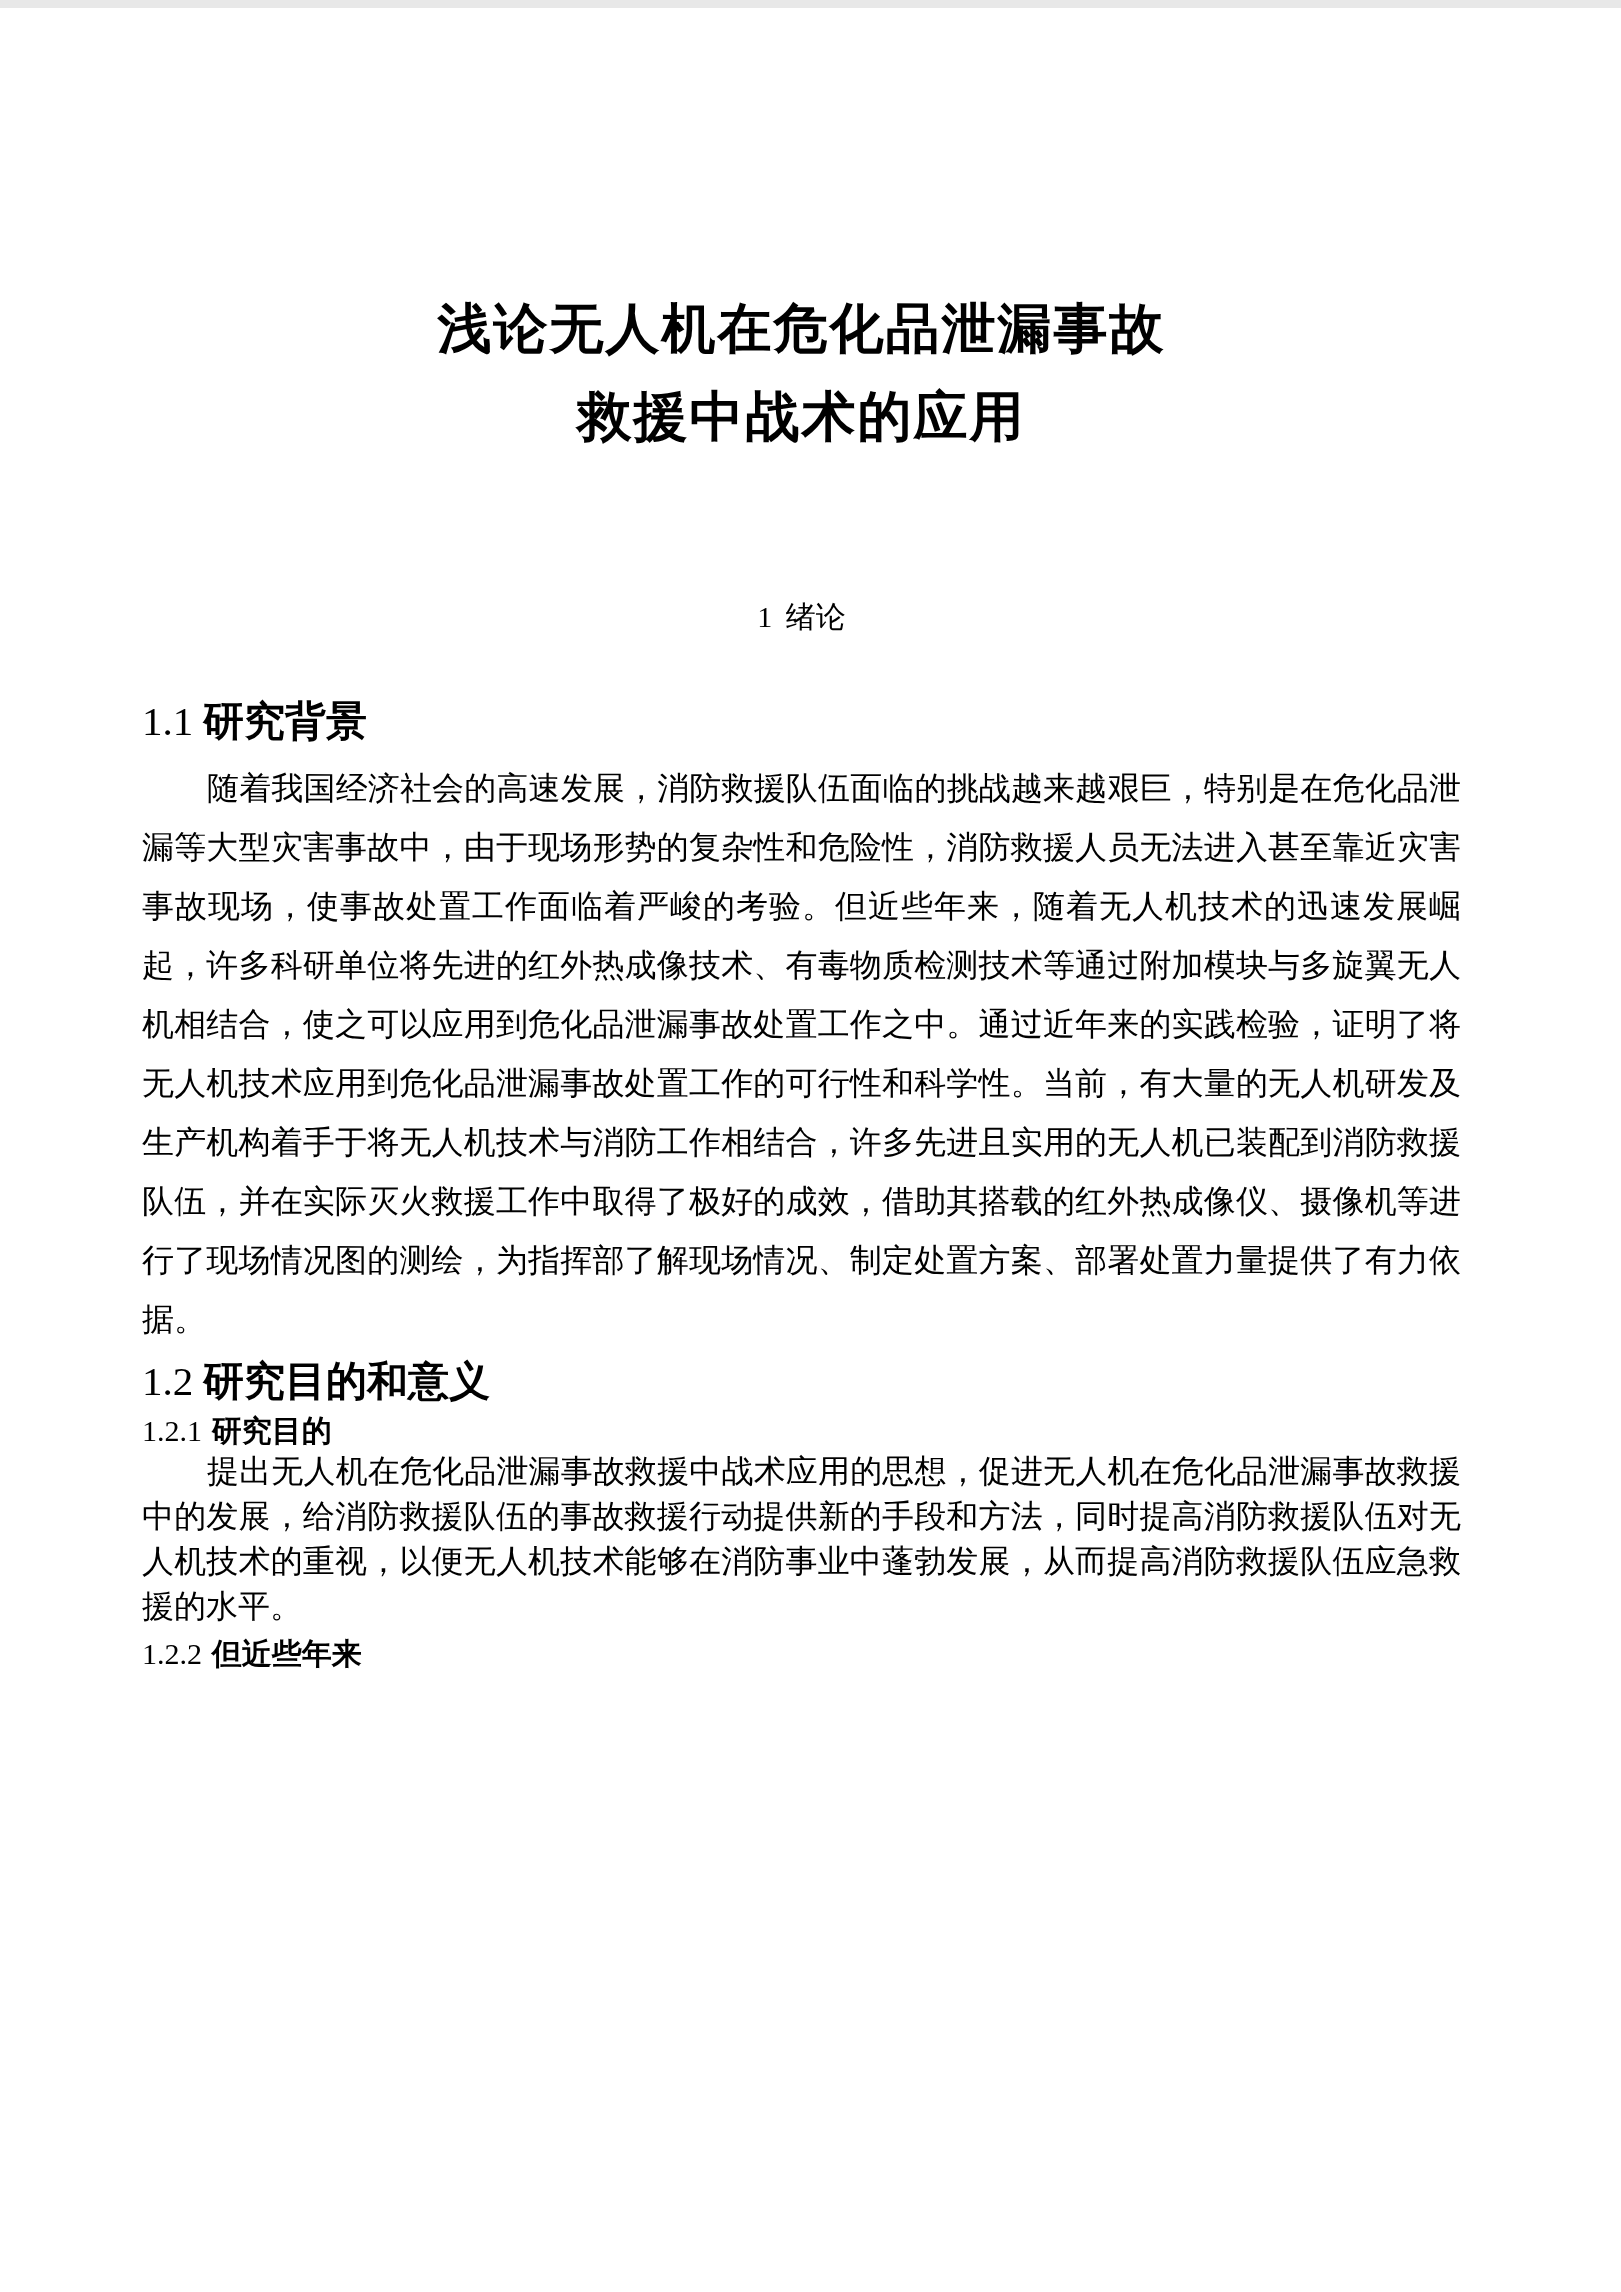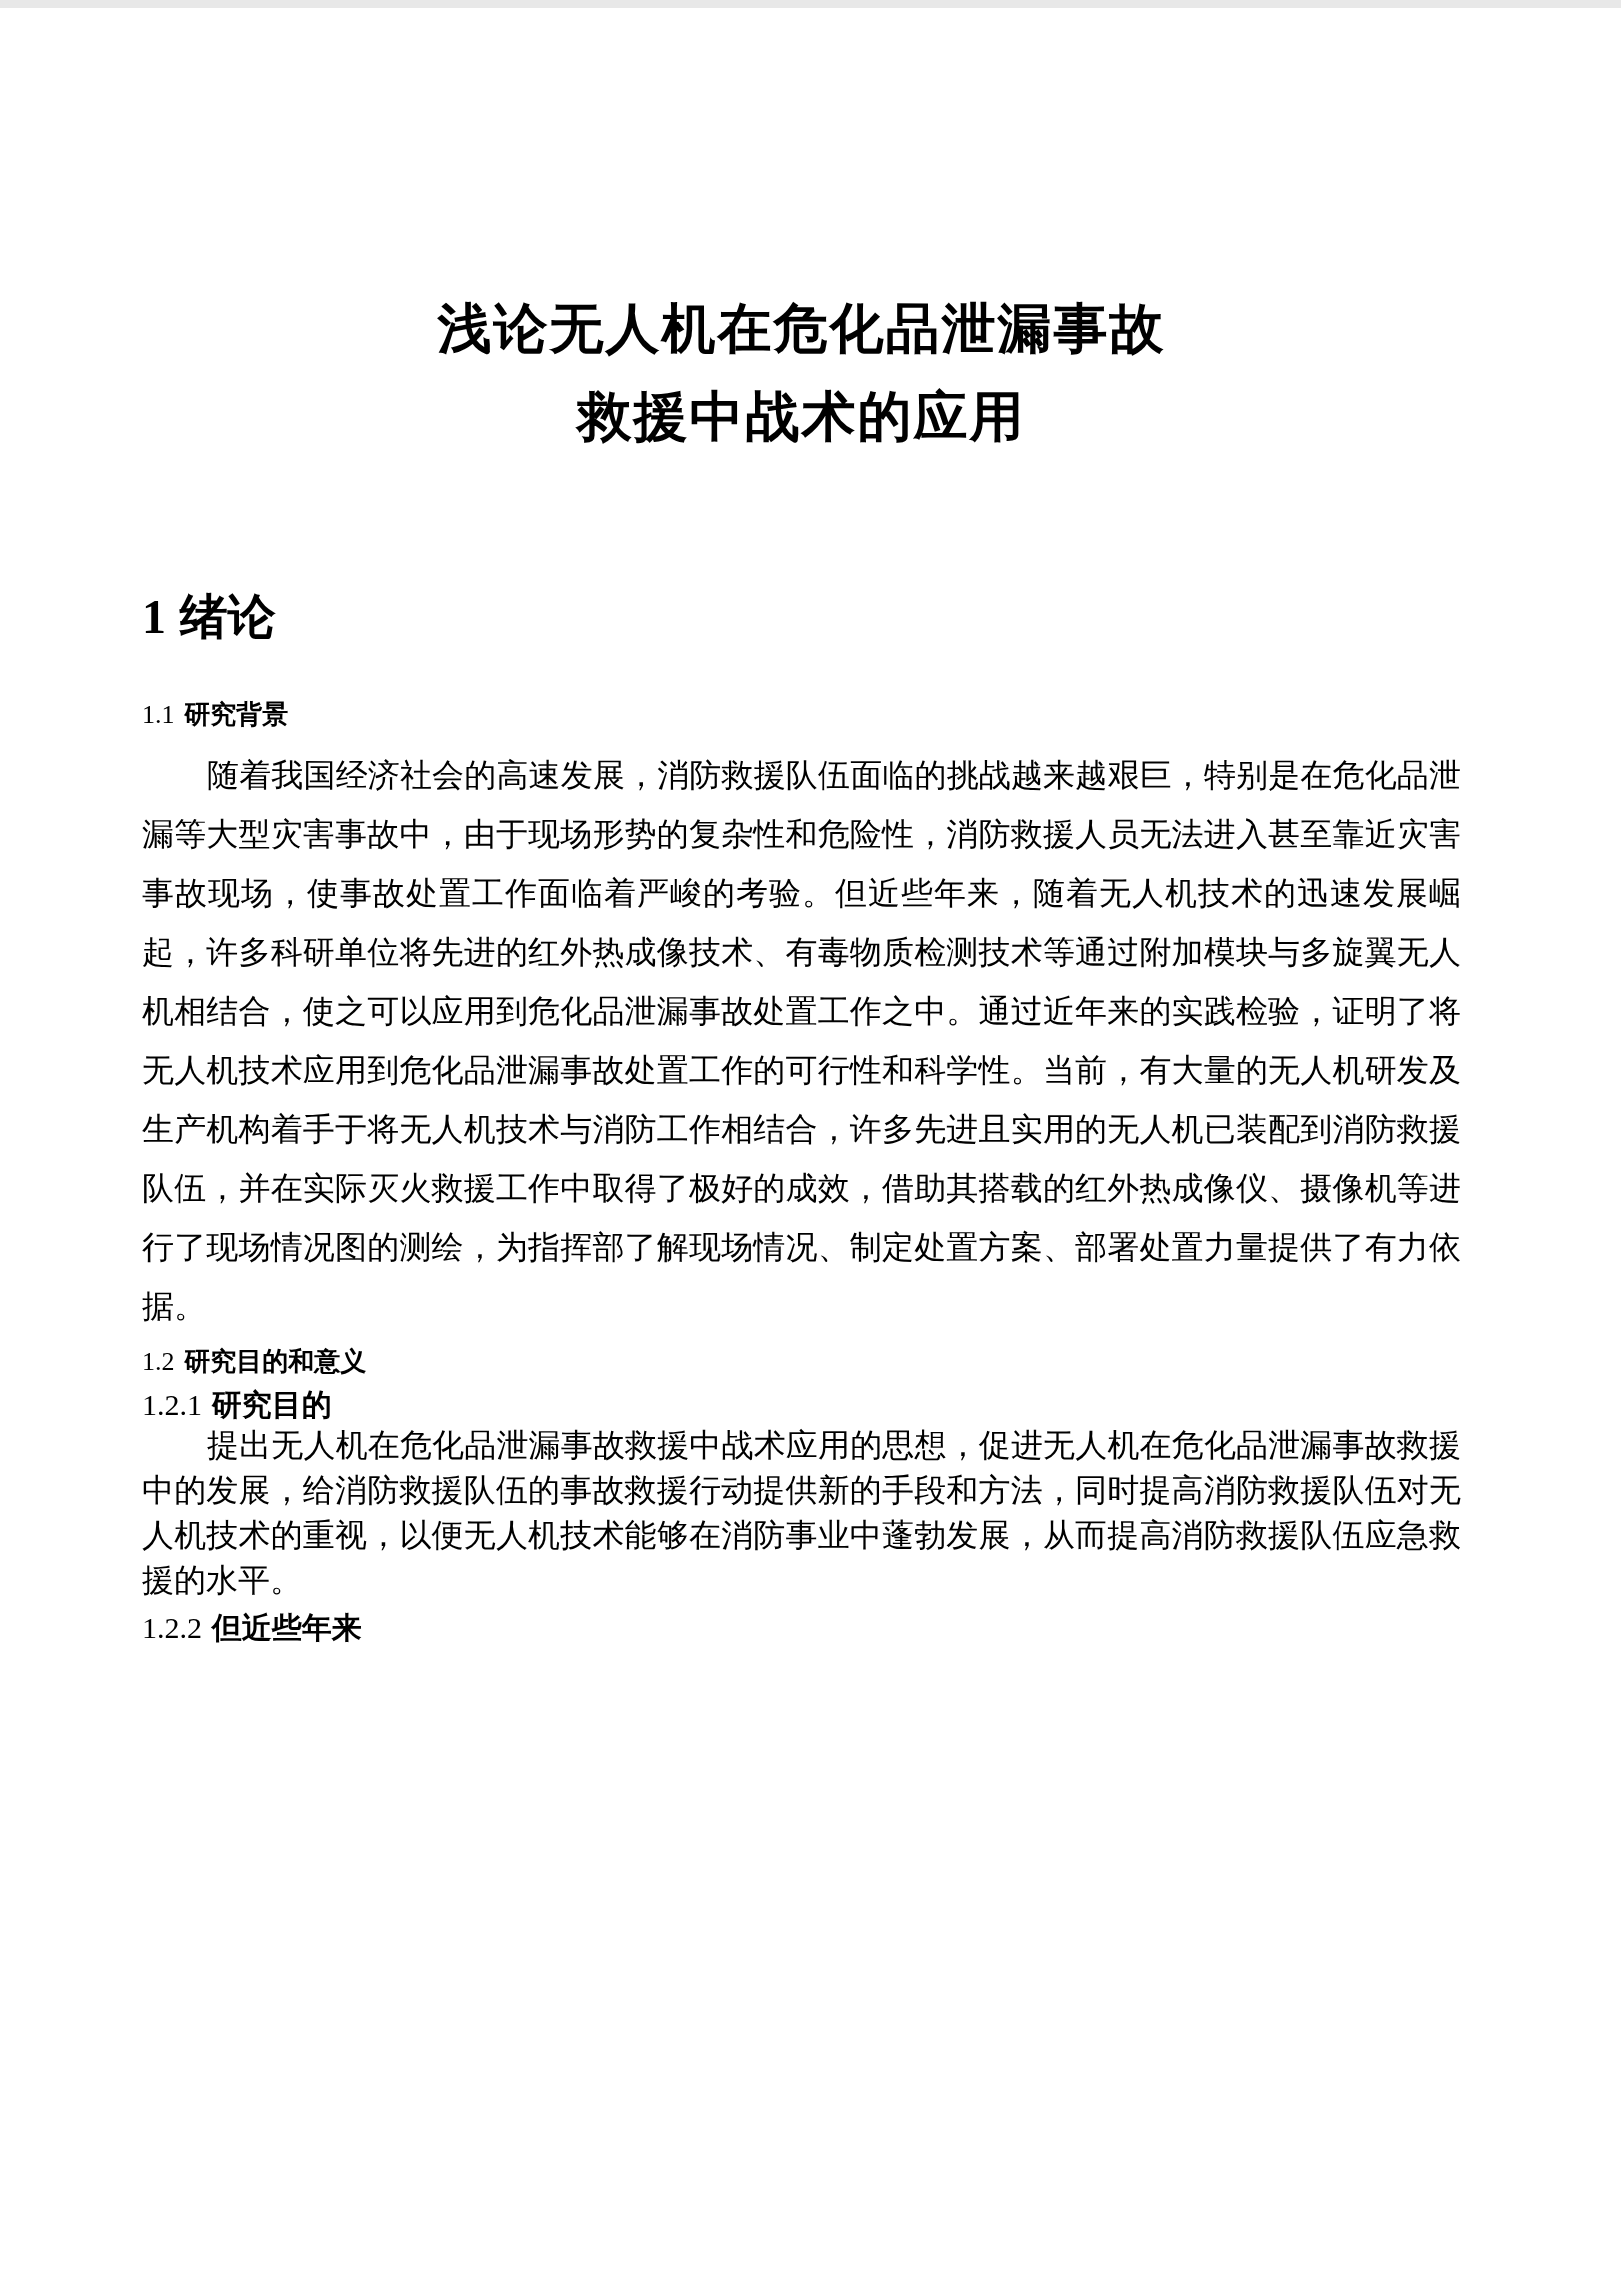--- a/index.html
+++ b/index.html
@@ -24,36 +24,36 @@
     padding-top: 276px;
     text-align: center;
     font-family: "Liberation Sans", "DejaVu Sans", sans-serif;
     font-weight: 700;
     font-size: 54px;
     line-height: 88px;
     letter-spacing: 2px;
   }
   .chapter-heading {
     margin-top: 129px;
-    text-align: left;
-    font-size: 48px;
+    text-align: center;
+    font-size: 30px;
     line-height: 55px;
-    font-weight: 700;
+    font-weight: 400;
   }
   .chapter-heading .hnum {
     font-family: "Liberation Serif", "DejaVu Serif", serif;
     margin-right: 13.7px;
   }
   .chapter-heading .hcn {
     font-family: "Liberation Sans", "DejaVu Sans", sans-serif;
   }
   .h2 {
     margin-top: 51px;
-    font-size: 26px;
-    line-height: 39px;
+    font-size: 41px;
+    line-height: 52px;
     text-align: left;
   }
   .h3 {
     margin-top: 2px;
     font-size: 30px;
     line-height: 41px;
     text-align: left;
   }
   .h2 .hnum, .h3 .hnum {
     font-family: "Liberation Serif", "DejaVu Serif", serif;

